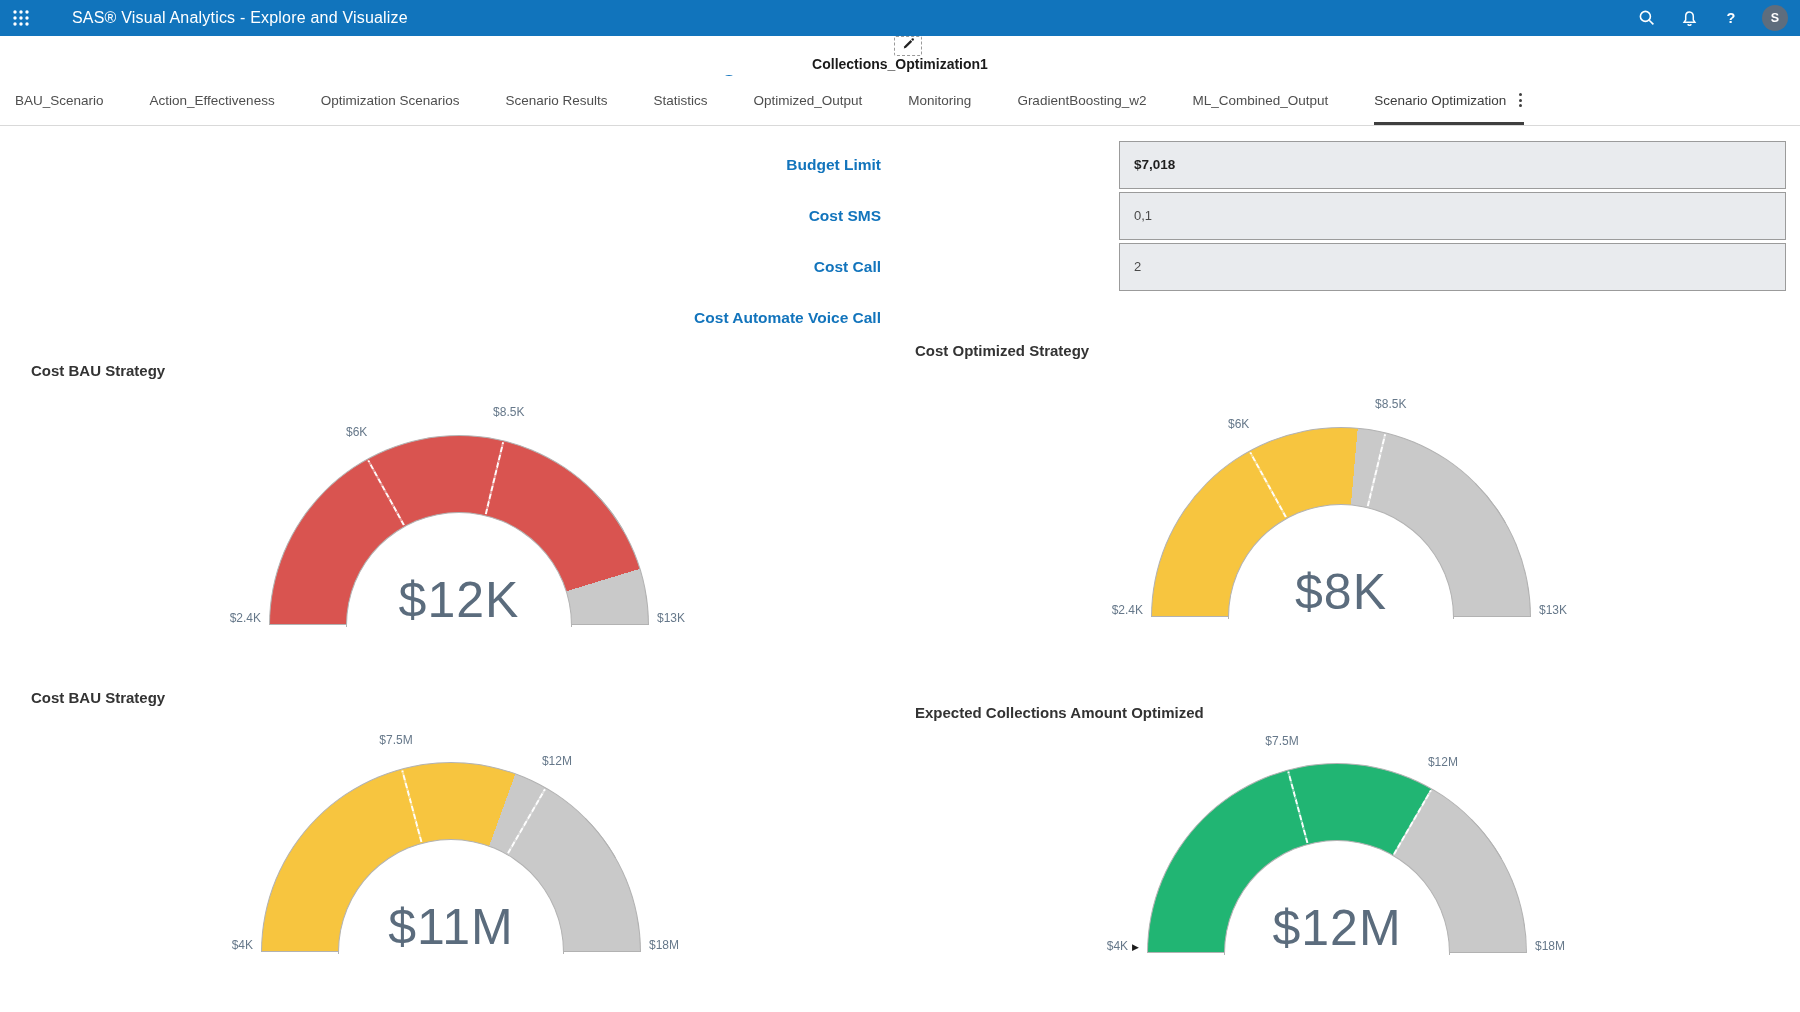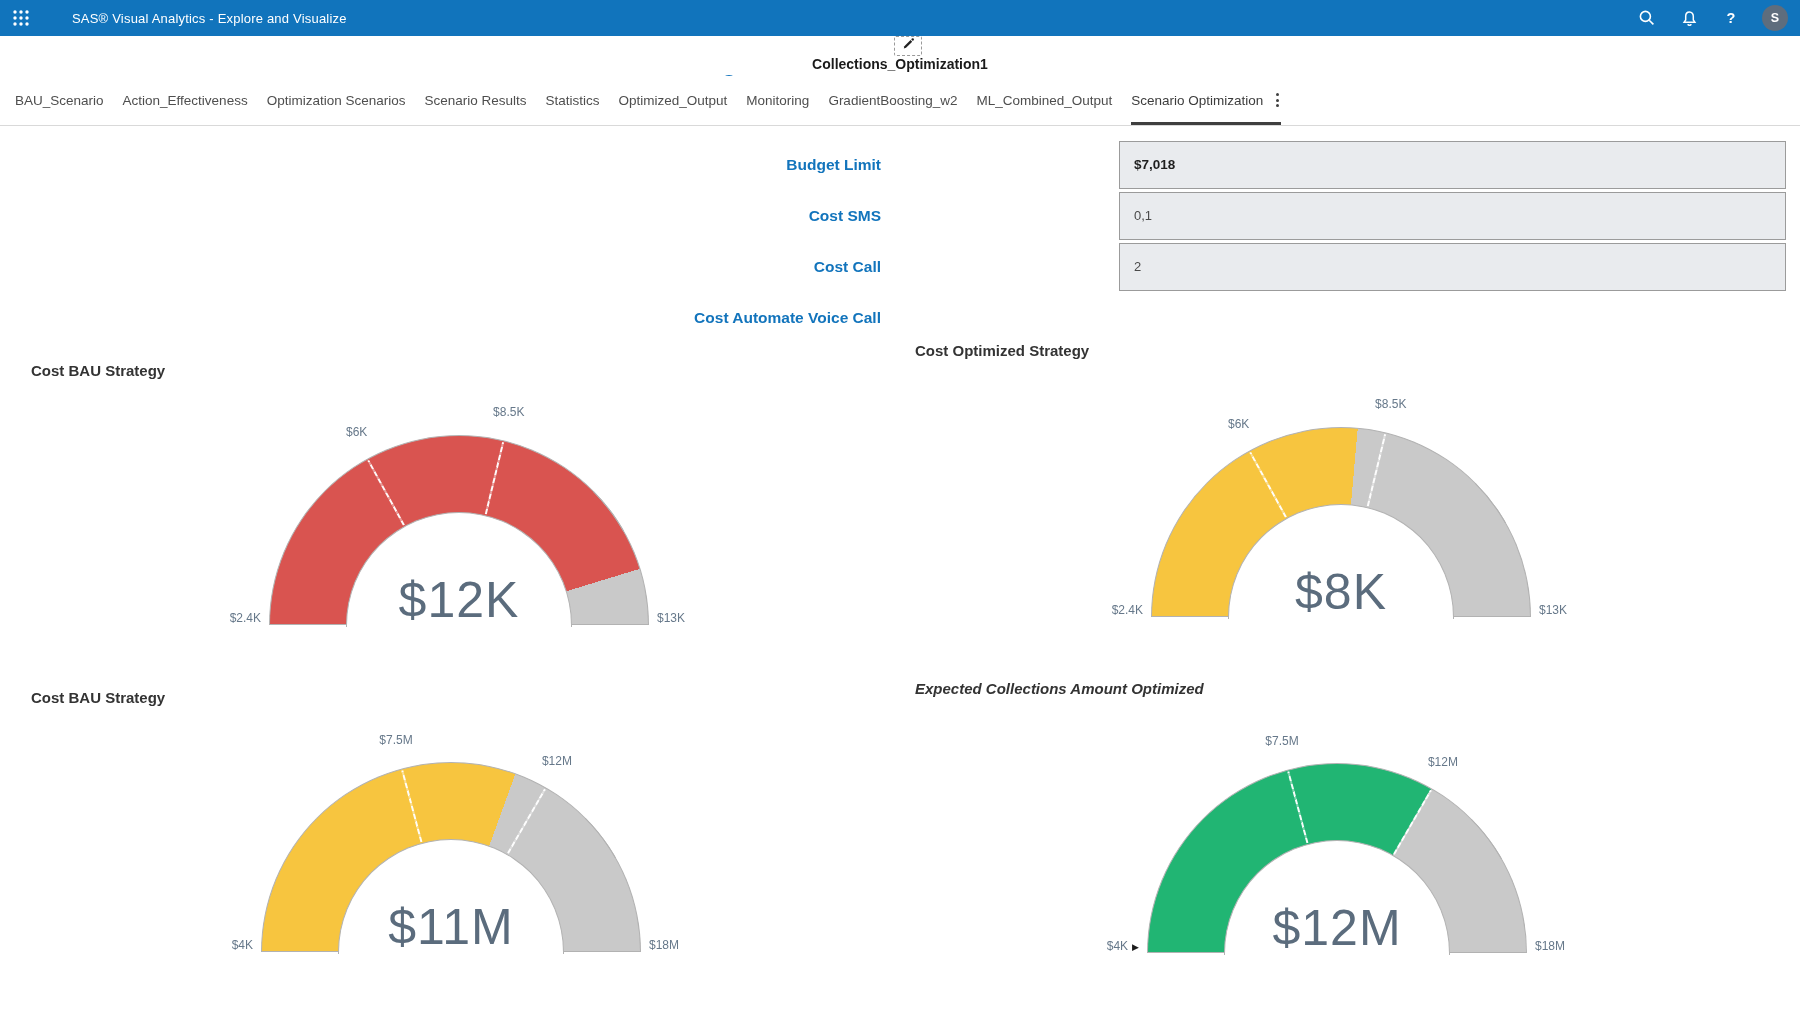--- a/index.html
+++ b/index.html
@@ -7,21 +7,21 @@
   body {
     width:1800px; height:1012px; position:relative; overflow:hidden;
     background:#fff; font-family:"Liberation Sans", sans-serif;
   }
   
   .appbar {
     position:absolute; top:0; left:0; width:1800px; height:36px;
     display:flex; align-items:center; color:#fff;
   }
   .appbar .left { display:flex; align-items:center; }
-  .appbar-title { font-size:13px; margin-left:40px; letter-spacing:.2px; }
+  .appbar-title { font-size:16px; margin-left:40px; letter-spacing:.2px; }
   .appbar .spacer { flex:1; }
   .appbar .right { display:flex; align-items:center; gap:20px; margin-right:12px; }
   .appbar .icon-btn { display:flex; align-items:center; justify-content:center; width:22px; height:22px; cursor:pointer; }
   .grid-icon { margin-left:10px; }
   .help-glyph { font-size:14.5px; font-weight:bold; color:#fff; }
   .avatar {
     width:26px; height:26px; border-radius:50%; background:#5E6D7D; color:#fff;
     display:flex; align-items:center; justify-content:center; font-size:12.5px; font-weight:bold; cursor:pointer;
   }
   
@@ -40,21 +40,21 @@
   .toolbar .icon-btn { display:flex; align-items:center; justify-content:center; width:22px; height:22px; cursor:pointer; }
   .u-icon { font-family:"DejaVu Sans", sans-serif; font-size:17px; line-height:1; }
   .undo-glyph { color:#8f8f8f; }
   .redo-glyph { color:#a8a8a8; }
   .kebab { display:inline-flex; flex-direction:column; gap:2.5px; align-items:center; cursor:pointer; padding:2px; }
   .kebab i { width:3px; height:3px; border-radius:50%; background:#3F3F3F; display:block; }
   .opened-link { font-size:15px; color:#1d4ed8; cursor:pointer; white-space:nowrap; }
   
   .tab-bar {
     position:absolute; top:76px; left:0; width:1800px; height:50px; background:#fff;
-    border-bottom:1px solid #D9D9D9; display:flex; gap:19px; padding-left:15px;
+    border-bottom:1px solid #D9D9D9; display:flex; gap:46px; padding-left:15px;
   }
   .tab {
     display:flex; align-items:center; font-size:13.5px; color:#4E4E4E; cursor:pointer;
     border-bottom:3px solid transparent; padding-top:2px; white-space:nowrap;
   }
   .tab.active { border-bottom-color:#3F3F3F; color:#3c3c3c; }
   .tab .kebab { margin-left:11px; }
   
   .prompt-row { position:absolute; left:0; width:1559px; height:48px; }
   .prompt-label {
@@ -243,21 +243,21 @@
       </div>
     </div>
     <div class="prompt-row" style="top: 294px;">
       <div class="prompt-label">Cost Automate Voice Call</div>
     </div>
   </div>
 
 <div class="gauge-title" style="left:31px;top:362px;">Cost BAU Strategy</div>
 <div class="gauge-title" style="left:915px;top:342px;">Cost Optimized Strategy</div>
 <div class="gauge-title" style="left:31px;top:689px;">Cost BAU Strategy</div>
-<div class="gauge-title" style="left:915px;top:680px;font-style:italic;">Expected Collections Amount Optimized</div>
+<div class="gauge-title" style="left:915px;top:704px;">Expected Collections Amount Optimized</div>
 
 <div class="gauge-box" style="left: 179px; top: 379px;">
     <div class="gauge-arc" style="background: conic-gradient(from 270deg at 50% 100%, rgb(217, 84, 80) 0deg, rgb(217, 84, 80) 163.02deg, rgb(201, 201, 201) 163.02deg, rgb(201, 201, 201) 180deg, transparent 180deg, transparent 360deg);"></div>
     <div class="gauge-tickwrap" style="transform: rotate(-28.8679deg);">
       <div class="gauge-tick"></div>
     </div>
     <div class="gauge-tickwrap" style="transform: rotate(13.5849deg);">
       <div class="gauge-tick"></div>
     </div>
     <div class="gauge-hole"></div>

